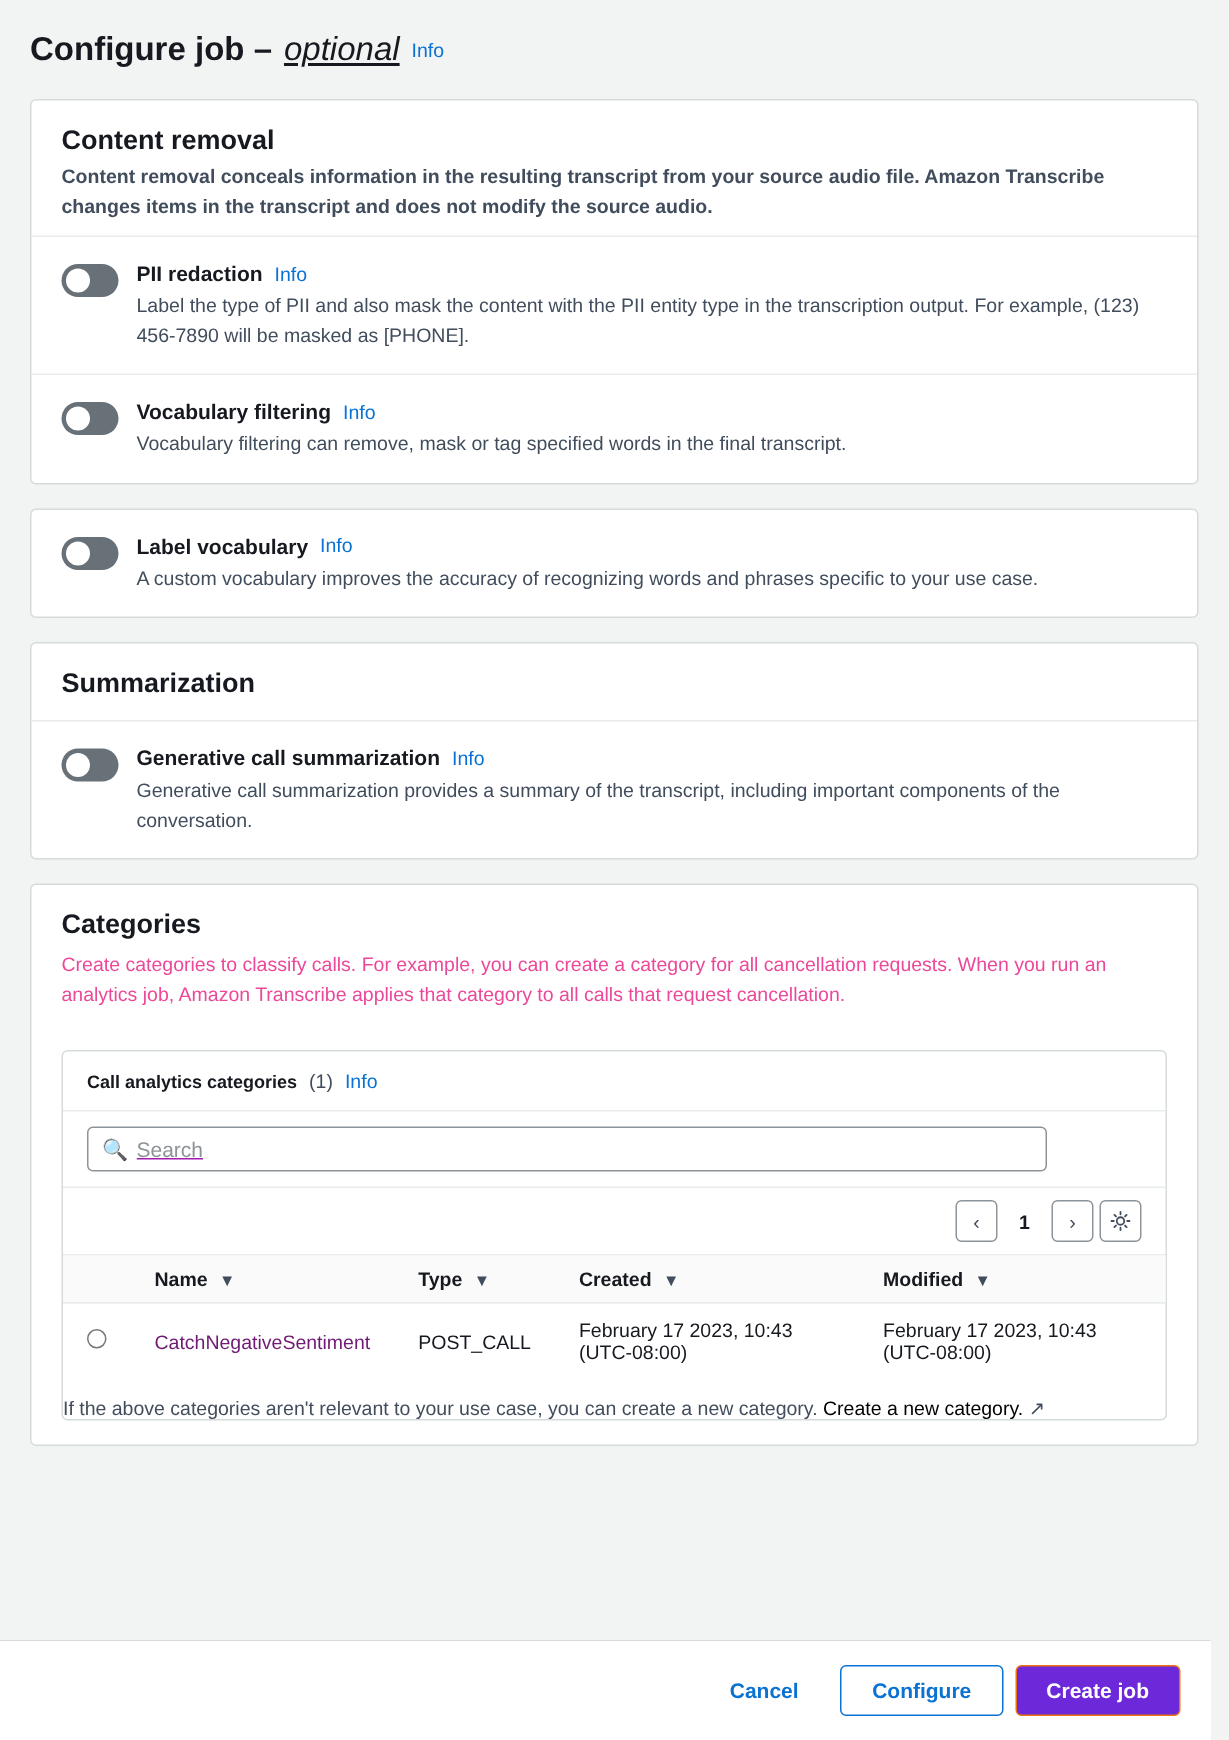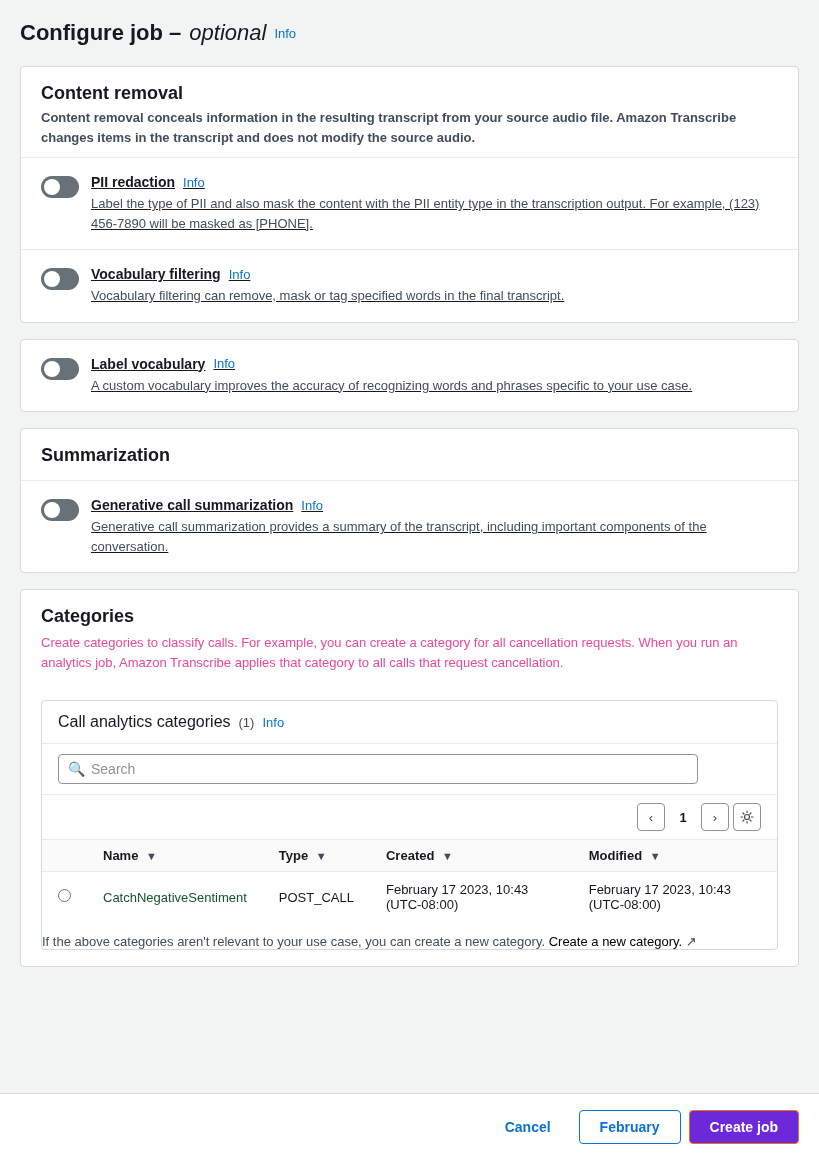--- a/index.html
+++ b/index.html
@@ -17,20 +17,21 @@
       font-weight: 700;
       color: #16191f;
       margin-bottom: 20px;
       display: flex;
       align-items: center;
       gap: 8px;
     }
     h1 em {
       font-style: italic;
       font-weight: 400;
+      text-decoration: underline;
     }
     .info-link {
       font-size: 13px;
       color: #0972d3;
       font-weight: 400;
       font-style: normal;
       text-decoration: none;
       cursor: pointer;
     }
 
@@ -60,21 +61,20 @@
       border-bottom: 1px solid #e9ebed;
     }
     .card-row:last-child {
       border-bottom: none;
     }
 
     .toggle-row {
       display: flex;
       align-items: flex-start;
       gap: 12px;
-      text-decoration: underline;
     }
     .toggle-label-group {
       display: flex;
       flex-direction: column;
       gap: 4px;
     }
     .toggle-title {
       display: flex;
       align-items: center;
       gap: 8px;
@@ -148,22 +148,22 @@
       background: #fff;
     }
     .inner-card-header {
       padding: 12px 16px;
       border-bottom: 1px solid #e9ebed;
       display: flex;
       align-items: center;
       gap: 8px;
     }
     .inner-card-header h3 {
-      font-size: 16px;
-      font-weight: 400;
+      font-size: 12px;
+      font-weight: 700;
     }
     .badge {
       font-size: 13px;
       color: #414d5c;
       font-weight: 400;
     }
 
     .search-bar {
       padding: 10px 16px;
       border-bottom: 1px solid #e9ebed;
@@ -180,22 +180,23 @@
       transform: translateY(-50%);
       color: #687078;
       font-size: 14px;
     }
     .search-input-wrapper input {
       width: 100%;
       padding: 6px 22px 6px 32px;
       border: 1px solid #8d9499;
       border-radius: 4px;
       font-size: 14px;
-      color: #0f172a;
+      color: #a21caf;
       outline: none;
+      text-decoration: underline;
     }
     .search-input-wrapper input::placeholder { color: #8d9499; }
 
     .pagination-row {
       display: flex;
       align-items: center;
       justify-content: flex-end;
       padding: 8px 16px;
       gap: 4px;
       border-bottom: 1px solid #e9ebed;
@@ -257,42 +258,42 @@
     }
     tbody td {
       padding: 10px 16px;
       font-size: 13px;
       border-bottom: 1px solid #e9ebed;
       vertical-align: middle;
     }
     tbody tr:last-child td { border-bottom: none; }
     .radio-cell { width: 30px; }
     .link-cell a {
-      color: #14532d;
+      color: #701a75;
       text-decoration: none;
       cursor: pointer;
     }
 
     .category-footer {
       padding: 12px 0 0 0;
       font-size: 13px;
       color: #414d5c;
     }
     .category-footer a {
       color: #000000;
       text-decoration: none;
       cursor: pointer;
     }
 
     
     .footer-bar {
       position: fixed;
       bottom: 0;
       left: 0;
-      right: 0;
+      right: 12px;
       background: #fff;
       border-top: 1px solid #d5dbdb;
       padding: 16px 20px;
       display: flex;
       justify-content: flex-end;
       gap: 8px;
     }
     .btn {
       padding: 8px 20px;
       border-radius: 4px;
@@ -459,15 +460,15 @@
     <div class="category-footer">
       <span>If the above categories aren't relevant to your use case, you can create a new category.</span>
       <a>Create a new category.</a>
       <span>↗</span>
     </div>
   </div>
 </div>
 
 <div class="footer-bar">
   <button class="btn btn-cancel">Cancel</button>
-  <button class="btn btn-secondary">February</button>
+  <button class="btn btn-secondary">Configure</button>
   <button class="btn btn-primary">Create job</button>
 </div>
 
 </body></html>

